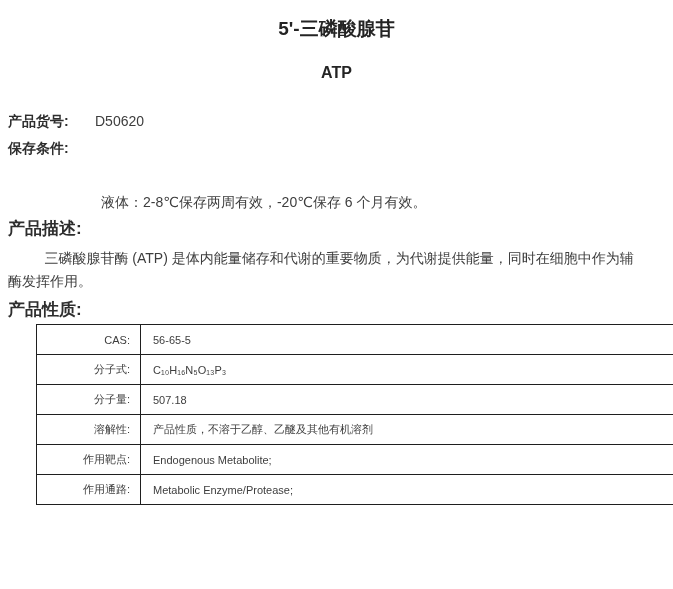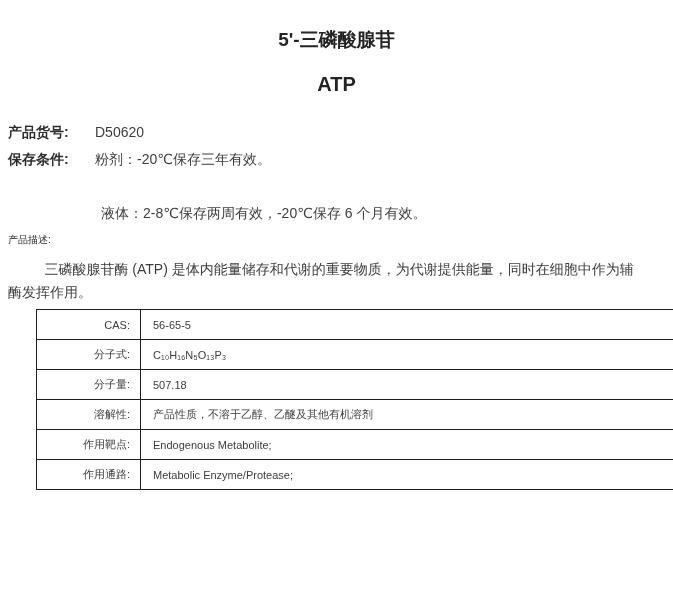--- a/index.html
+++ b/index.html
@@ -13,32 +13,32 @@
     overflow: hidden;
     font-family: "Liberation Sans", "DejaVu Sans", sans-serif;
     color: #3d3d3d;
   }
   .page {
     position: relative;
     width: 673px;
     height: 589px;
   }
   .title {
-    margin: 11px;
+    margin: 0;
     padding-top: 17px;
     text-align: center;
     font-size: 19px;
     line-height: 23px;
     font-weight: bold;
     color: #242424;
   }
   .subtitle {
     margin: 23px 0 0 0;
     text-align: center;
-    font-size: 20px;
+    font-size: 16px;
     line-height: 20px;
     font-weight: bold;
     color: #242424;
   }
   .info {
     margin: 29px 0 0 8px;
   }
   .info-row {
     display: flex;
     align-items: center;
@@ -51,23 +51,23 @@
     width: 87px;
     font-weight: bold;
     color: #2e2e2e;
   }
   .info-row.cont .info-value {
     padding-left: 6px;
     margin-top: 27px;
   }
   .section-heading {
     margin: 8px 0 0 8px;
-    font-size: 10px;
+    font-size: 17px;
     line-height: 18px;
-    font-weight: normal;
+    font-weight: bold;
     color: #2e2e2e;
   }
   .desc {
     margin: 9px 26px 0 8px;
     font-size: 14px;
     line-height: 23px;
     text-indent: 2.6em;
   }
   .props-table {
     border-collapse: collapse;
@@ -102,31 +102,31 @@
   <h1 class="title">5'-三磷酸腺苷</h1>
   <h2 class="subtitle">ATP</h2>
 
   <div class="info">
     <div class="info-row">
       <span class="info-label">产品货号:</span>
       <span class="info-value">D50620</span>
     </div>
     <div class="info-row">
       <span class="info-label">保存条件:</span>
-      <span class="info-value">粉剂：-20℃保存三年有效。</span>
     </div>
     <div class="info-row cont">
       <span class="info-label"></span>
       <span class="info-value">液体：2-8℃保存两周有效，-20℃保存 6 个月有效。</span>
     </div>
   </div>
 
   <div class="section-heading">产品描述:</div>
   <p class="desc">三磷酸腺苷酶 (ATP) 是体内能量储存和代谢的重要物质，为代谢提供能量，同时在细胞中作为辅酶发挥作用。</p>
 
+  <div class="section-heading">产品性质:</div>
 
   <table class="props-table">
     <tbody>
       <tr>
         <th>CAS:</th>
         <td>56-65-5</td>
       </tr>
       <tr>
         <th>分子式:</th>
         <td>C₁₀H₁₆N₅O₁₃P₃</td>

